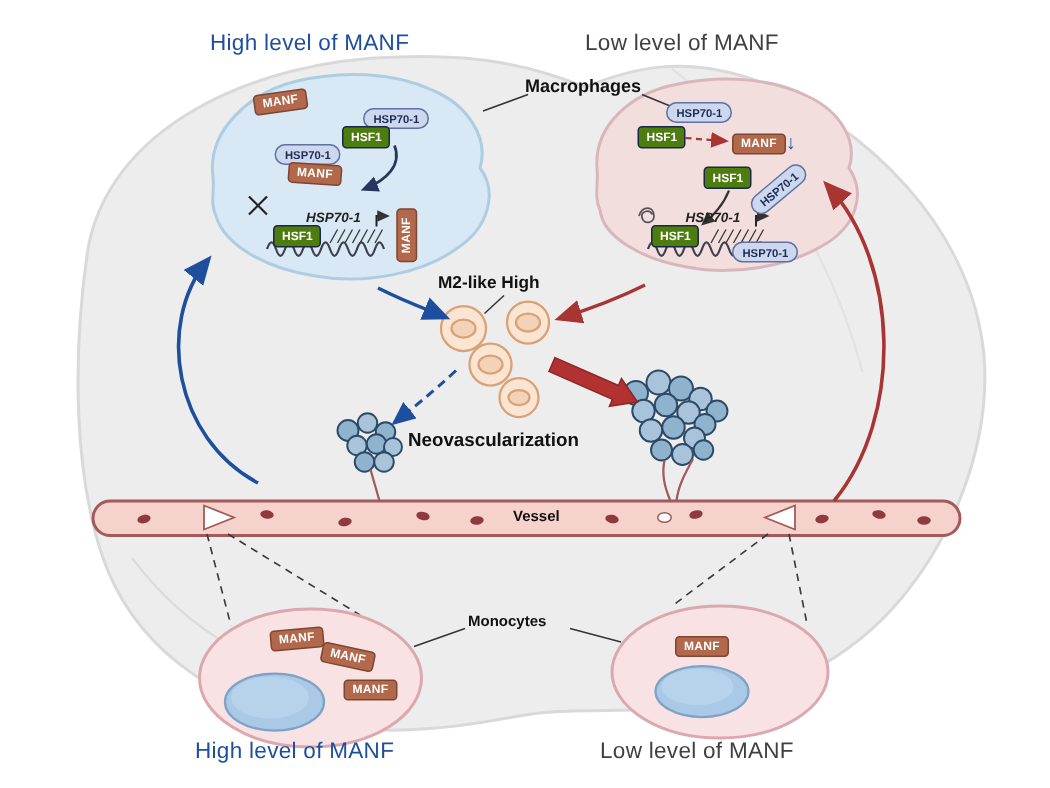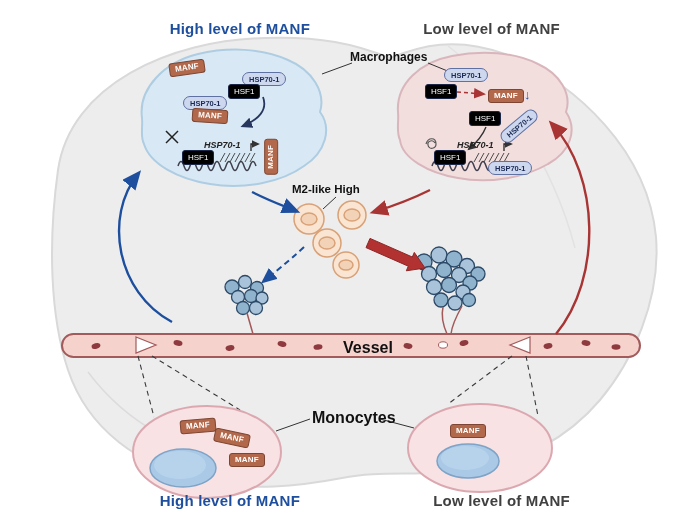--- a/index.html
+++ b/index.html
@@ -1,24 +1,24 @@
 <!DOCTYPE html>
 <html><head>
 <meta charset="utf-8">
 <style>
   body{margin:0;background:#fff}
   .stage{position:relative;width:700px;height:525px;background:#fff;font-family:"Liberation Sans",sans-serif;overflow:hidden}
   svg.bg{position:absolute;left:0;top:0}
-  .title{position:absolute;font-size:15px;font-weight:700;text-align:right;letter-spacing:.2px;white-space:nowrap}
+  .title{position:absolute;font-size:15px;font-weight:400;text-align:left;letter-spacing:.2px;white-space:nowrap}
   .blue{color:#1d4f9e}
   .dark{color:#404040}
-  .lbl{position:absolute;font-weight:700;color:#111;text-align:center;white-space:nowrap}
+  .lbl{position:absolute;font-weight:700;color:#111;text-align:left;white-space:nowrap}
   .tag{position:absolute;background:#b2684a;color:#fff;border:1px solid #7e4632;border-radius:3px;font-size:8px;font-weight:700;padding:1px 5px;line-height:1.2;letter-spacing:.2px;white-space:nowrap}
   .oval{position:absolute;background:#cdd7ee;color:#1c2b55;border:1px solid #5f70a2;border-radius:10px;font-size:7.5px;font-weight:700;padding:1.5px 6px;line-height:1.2;white-space:nowrap}
-  .hsf{position:absolute;background:#000000;color:#fff;border:1px solid #1b2746;border-radius:3px;font-size:8px;font-weight:400;padding:1.5px 5px;line-height:1.2;white-space:nowrap}
+  .hsf{position:absolute;background:#4d7c0f;color:#fff;border:1px solid #1b2746;border-radius:3px;font-size:8px;font-weight:700;padding:1.5px 5px;line-height:1.2;white-space:nowrap}
   .gene{position:absolute;font-size:9px;font-style:italic;font-weight:700;color:#222;white-space:nowrap}
   .down{position:absolute;color:#1d4f9e;font-size:13px;font-weight:700;line-height:1}
 </style>
 </head>
 <body>
 
 <div class="stage">
 
   <svg class="bg" width="700" height="525" viewBox="0 0 700 525">
     <defs>
@@ -160,22 +160,23 @@
     <path d="M 304,247 C 288,262 275,272 264,281" fill="none" stroke="#1d4f9e" stroke-width="2" stroke-dasharray="6,4" marker-end="url(#mBlue)"></path>
     <polygon points="370,238.4 412.3,257 414.3,252.4 425,268 406.3,270.8 408.3,266.2 366,247.6" fill="#b23131" stroke="#8e2626" stroke-width="1"></polygon>
     <path d="M 172,322 C 116,292 104,216 138,174" fill="none" stroke="#1d4f9e" stroke-width="2.4" marker-end="url(#mBlue)"></path>
     <path d="M 556,334 C 602,278 600,176 552,124" fill="none" stroke="#a93434" stroke-width="2.4" marker-end="url(#mRed)"></path>
   </svg>
 
   <div class="title blue" style="left:140px;top:20px;width:170px">High level of MANF</div>
   <div class="title dark" style="left:390px;top:20px;width:170px">Low level of MANF</div>
   <div class="lbl" style="left:350px;top:50px;font-size:12px">Macrophages</div>
   <div class="lbl" style="left:292px;top:183px;font-size:11.5px">M2-like High</div>
-  <div class="lbl" style="left:342px;top:339px;width:52px;font-size:16px;font-weight:600">Vessel</div>
-  <div class="lbl" style="left:312px;top:409px;font-size:16px;font-weight:600">Monocytes</div>
+  <div class="lbl" style="left:272px;top:286px;width:130px;font-size:12.5px">Neovascularization</div>
+  <div class="lbl" style="left:342px;top:339px;width:52px;font-size:10px;font-weight:600">Vessel</div>
+  <div class="lbl" style="left:312px;top:409px;font-size:10px;font-weight:600">Monocytes</div>
   <div class="title blue" style="left:130px;top:492px;width:170px">High level of MANF</div>
   <div class="title dark" style="left:400px;top:492px;width:170px">Low level of MANF</div>
 
   <div class="tag" style="left:169px;top:61px;transform:rotate(-8deg)">MANF</div>
   <div class="oval" style="left:242px;top:72px">HSP70-1</div>
   <div class="hsf" style="left:228px;top:84px">HSF1</div>
   <div class="oval" style="left:183px;top:96px">HSP70-1</div>
   <div class="tag" style="left:192px;top:109px;transform:rotate(4deg)">MANF</div>
   <div class="hsf" style="left:182px;top:150px">HSF1</div>
   <div class="gene" style="left:204px;top:140px">HSP70-1</div>

